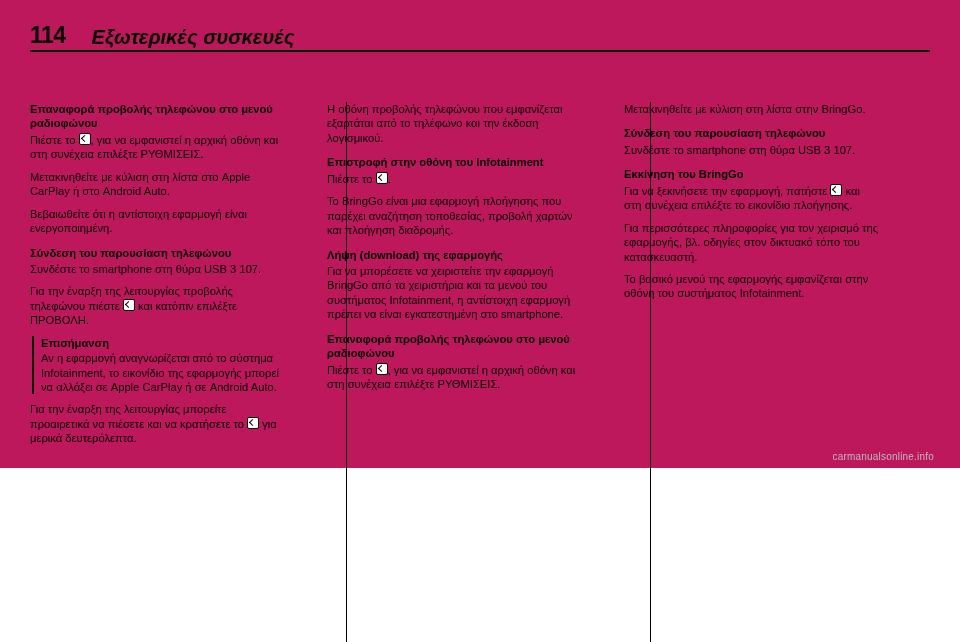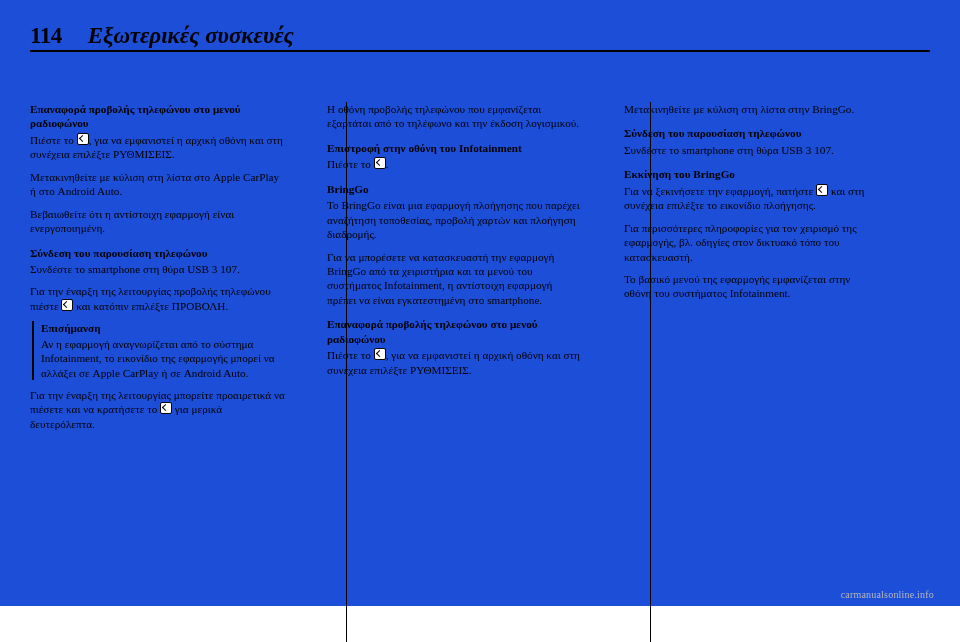--- a/index.html
+++ b/index.html
@@ -12,23 +12,22 @@
     height: 642px;
     font-family: "Liberation Sans", sans-serif;
     color: #000000;
     position: relative;
     overflow: hidden;
   }
   .page {
     position: absolute;
     left: 0; top: 0;
     width: 960px;
-    height: 606px;
-    background: #1d4ed8;
-    font-family: Liberation Serif, serif;
+    height: 468px;
+    background: #be185d;
   }
   .header {
     position: absolute;
     left: 30px;
     top: 14px;
     width: 900px;
     height: 38px;
     display: flex;
     align-items: flex-end;
     border-bottom: 2px solid #000;
@@ -36,21 +35,21 @@
     box-sizing: border-box;
   }
   .page-number {
     font-size: 23px;
     font-weight: bold;
     letter-spacing: -0.5px;
     margin-right: 26px;
     line-height: 1;
   }
   .header-title {
-    font-size: 23px;
+    font-size: 20px;
     font-weight: bold;
     line-height: 1;
   }
   .header-title .ital {
     font-style: italic;
     font-weight: bold;
   }
   .columns {
     position: absolute;
     left: 30px;
@@ -159,23 +158,23 @@
         <p class="note-title">Επισήμανση</p>
         <p>Αν η εφαρμογή αναγνωρίζεται από το σύστημα Infotainment, το εικονίδιο της εφαρμογής μπορεί να αλλάξει σε Apple CarPlay ή σε Android Auto.</p>
       </div>
       <p><span>Για την έναρξη της λειτουργίας μπορείτε προαιρετικά να πιέσετε και να κρατήσετε το </span><span class="ic"></span><span> για μερικά δευτερόλεπτα.</span></p>
     </div>
 
     <div class="col">
       <p>Η οθόνη προβολής τηλεφώνου που εμφανίζεται εξαρτάται από το τηλέφωνο και την έκδοση λογισμικού.</p>
       <p class="sec-head-gap">Επιστροφή στην οθόνη του Infotainment</p>
       <p><span>Πιέστε το </span><span class="ic"></span><span>.</span></p>
-      <p class="sec-head-gap">BringGo</p>
       <p>Το BringGo είναι μια εφαρμογή πλοήγησης που παρέχει αναζήτηση τοποθεσίας, προβολή χαρτών και πλοήγηση διαδρομής.</p>
-      <p>Για να μπορέσετε να κατασκευαστή την εφαρμογή BringGo από τα χειριστήρια και τα μενού του συστήματος Infotainment, η αντίστοιχη εφαρμογή πρέπει να είναι εγκατεστημένη στο smartphone.</p>
+      <p class="sec-head-gap">Λήψη (download) της εφαρμογής</p>
+      <p>Για να μπορέσετε να χειριστείτε την εφαρμογή BringGo από τα χειριστήρια και τα μενού του συστήματος Infotainment, η αντίστοιχη εφαρμογή πρέπει να είναι εγκατεστημένη στο smartphone.</p>
       <p class="sec-head-gap">Επαναφορά προβολής τηλεφώνου στο μενού ραδιοφώνου</p>
       <p><span>Πιέστε το </span><span class="ic"></span><span>, για να εμφανιστεί η αρχική οθόνη και στη συνέχεια επιλέξτε ΡΥΘΜΙΣΕΙΣ.</span></p>
     </div>
 
     <div class="col">
       <p>Μετακινηθείτε με κύλιση στη λίστα στην BringGo.</p>
       <p class="sec-head-gap">Σύνδεση του παρουσίαση τηλεφώνου</p>
       <p>Συνδέστε το smartphone στη θύρα USB 3 107.</p>
       <p class="sec-head-gap">Εκκίνηση του BringGo</p>
       <p><span>Για να ξεκινήσετε την εφαρμογή, πατήστε </span><span class="ic"></span><span> και στη συνέχεια επιλέξτε το εικονίδιο πλοήγησης.</span></p>

